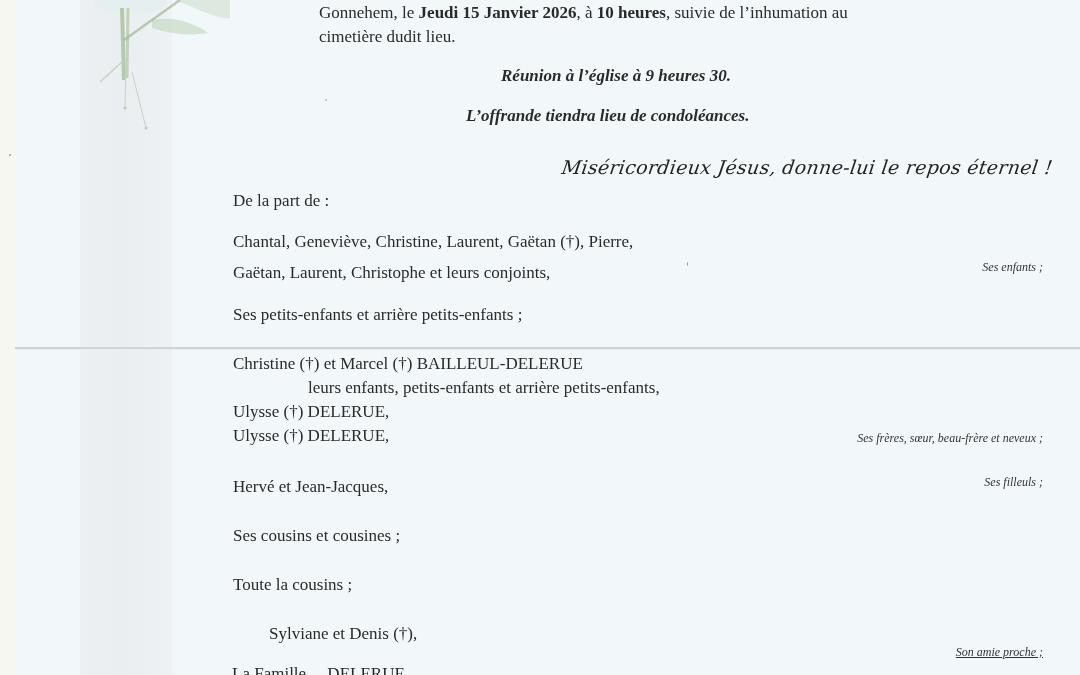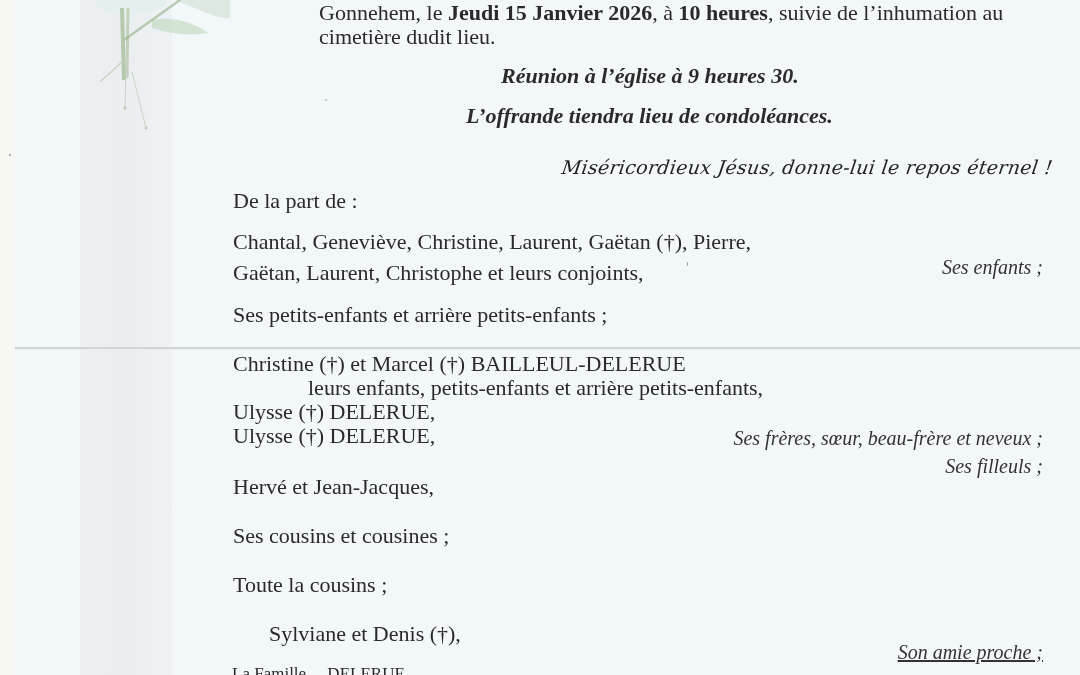--- a/index.html
+++ b/index.html
@@ -42,40 +42,40 @@
       height: 3px;
       background: linear-gradient(to bottom, #d9dde0 0%, #c8ccd0 40%, #f7fafb 100%);
     }
     .flower {
       position: absolute;
       left: 80px; top: 0;
       width: 150px; height: 135px;
     }
     .text {
       position: absolute;
-      font-size: 22px;
+      font-size: 17px;
       line-height: 20px;
       white-space: nowrap;
     }
     .bold { font-weight: bold; }
     .bi { font-weight: bold; font-style: italic; }
     .script {
       position: absolute;
       font-family: "DejaVu Serif", serif;
       font-style: italic;
       font-size: 19px;
       letter-spacing: 0.3px;
       color: #222;
       white-space: nowrap;
       transform: skewX(-8deg);
     }
     .rel {
       position: absolute;
       font-style: italic;
-      font-size: 20px;
+      font-size: 12px;
       line-height: 20px;
       white-space: nowrap;
       color: #333;
       text-align: right;
     }
     .cut-line {
       position: absolute;
       left: 232px;
       top: 664px;
       height: 11px;
@@ -136,21 +136,21 @@
 
 <div class="text" style="left:233px; top:305px;">Ses petits-enfants et arrière petits-enfants ;</div>
 
 <div class="text" style="left:233px; top:354px;">Christine (†) et Marcel (†) BAILLEUL-DELERUE</div>
 <div class="text" style="left:308px; top:378px;">leurs enfants, petits-enfants et arrière petits-enfants,</div>
 <div class="text" style="left:233px; top:402px;">Ulysse (†) DELERUE,</div>
 <div class="text" style="left:233px; top:426px;">Ulysse (†) DELERUE,</div>
 <div class="rel" style="right:37px; top:428px;">Ses frères, sœur, beau-frère et neveux ;</div>
 
 <div class="text" style="left:233px; top:477px;">Hervé et Jean-Jacques,</div>
-<div class="rel" style="right:37px; top:456px;text-align:center;">Ses filleuls ;</div>
+<div class="rel" style="right:37px; top:472px;text-align:center;">Ses filleuls ;</div>
 
 <div class="text" style="left:233px; top:526px;">Ses cousins et cousines ;</div>
 
 <div class="text" style="left:233px; top:575px;">Toute la cousins ;</div>
 
 <div class="text" style="left:233px; top:624px;margin-left:36px;">Sylviane et Denis (†),</div>
 <div class="rel" style="right:37px; top:642px;text-decoration:underline;">Son amie proche ;</div>
 
 <div class="cut-line">
   <span>La Famille ... DELERUE</span>

